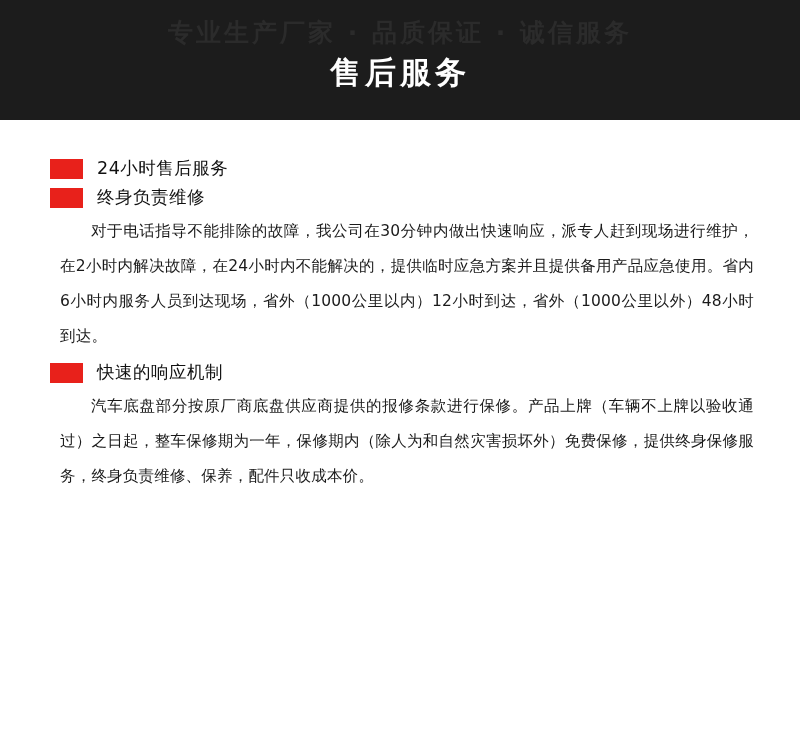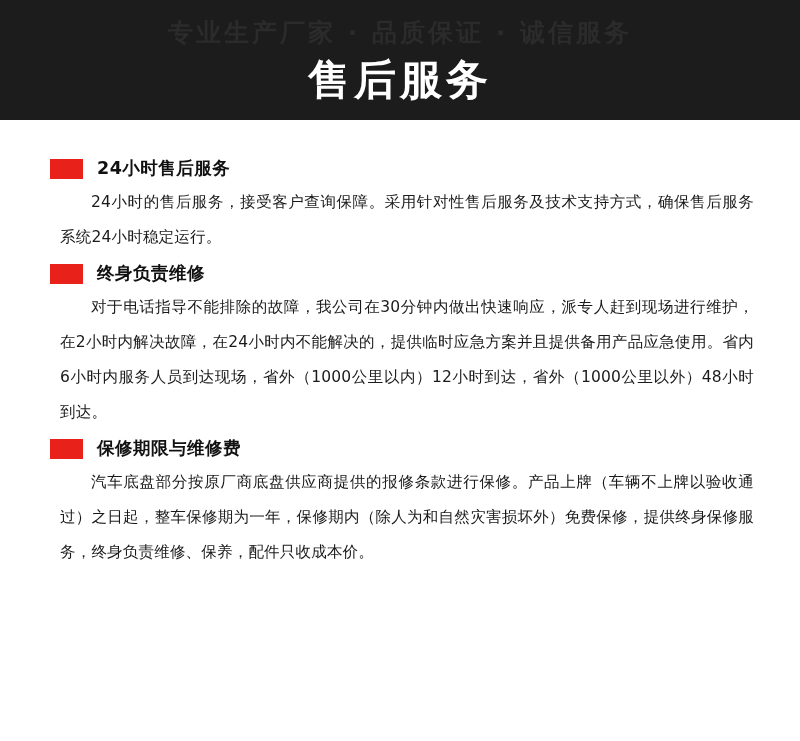--- a/index.html
+++ b/index.html
@@ -40,21 +40,21 @@
     color: #2b2b2b;
     white-space: nowrap;
     user-select: none;
   }
   .header-title {
     position: absolute;
     top: 52px;
     left: 0;
     width: 800px;
     text-align: center;
-    font-size: 42px;
+    font-size: 31px;
     font-weight: bold;
     letter-spacing: 4px;
     color: #ffffff;
   }
   .content {
     padding: 30px 42px 0 42px;
     box-sizing: border-box;
   }
   .section {
     margin-bottom: 2px;
@@ -68,21 +68,21 @@
   .bullet-square {
     width: 33px;
     height: 20px;
     background: #e8211b;
     flex: 0 0 auto;
     margin-right: 14px;
     margin-left: 8px;
   }
   .section-title {
     font-size: 17.5px;
-    font-weight: bold;
+    font-weight: normal;
     color: #111111;
     letter-spacing: 0.5px;
     line-height: 1.2;
   }
   .para {
     font-size: 15.5px;
     line-height: 35px;
     color: #1a1a1a;
     text-indent: 2em;
     margin: 0 0 0 0;
@@ -104,34 +104,33 @@
     <div class="header-title">售后服务</div>
   </div>
 
   <div class="content">
 
     <div class="section">
       <div class="section-head">
         <span class="bullet-square"></span>
         <span class="section-title">24小时售后服务</span>
       </div>
-      <p class="para">24小时的售后服务，接受客户查询保障。采用针对性售后服务及技术支持方式，确保售后服务系统24小时稳定运行。</p>
     </div>
 
 
     <div class="section">
       <div class="section-head">
         <span class="bullet-square"></span>
         <span class="section-title">终身负责维修</span>
       </div>
       <p class="para">对于电话指导不能排除的故障，我公司在30分钟内做出快速响应，派专人赶到现场进行维护，在2小时内解决故障，在24小时内不能解决的，提供临时应急方案并且提供备用产品应急使用。省内6小时内服务人员到达现场，省外（1000公里以内）12小时到达，省外（1000公里以外）48小时到达。</p>
     </div>
 
     <div class="section">
       <div class="section-head">
         <span class="bullet-square"></span>
-        <span class="section-title">保修期限与维修费</span>
+        <span class="section-title">快速的响应机制</span>
       </div>
       <p class="para">汽车底盘部分按原厂商底盘供应商提供的报修条款进行保修。产品上牌（车辆不上牌以验收通过）之日起，整车保修期为一年，保修期内（除人为和自然灾害损坏外）免费保修，提供终身保修服务，终身负责维修、保养，配件只收成本价。</p>
     </div>
 
   </div>
 </div>
 
 </body></html>

